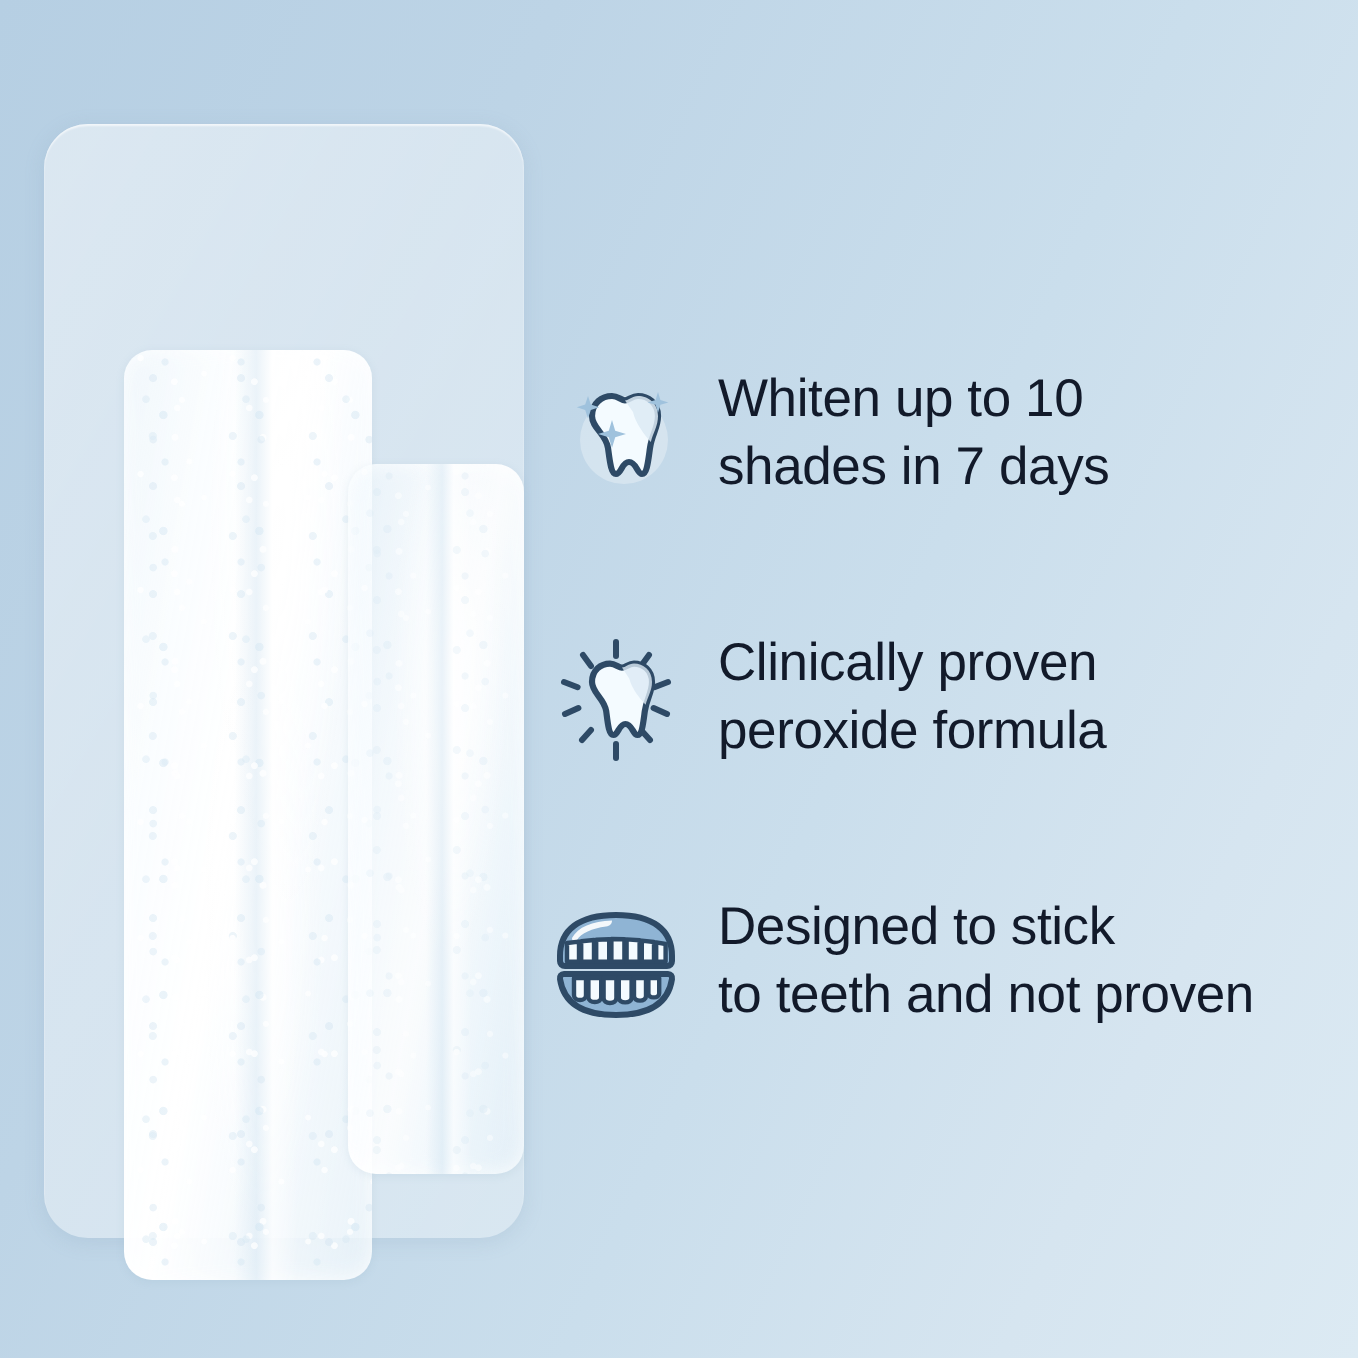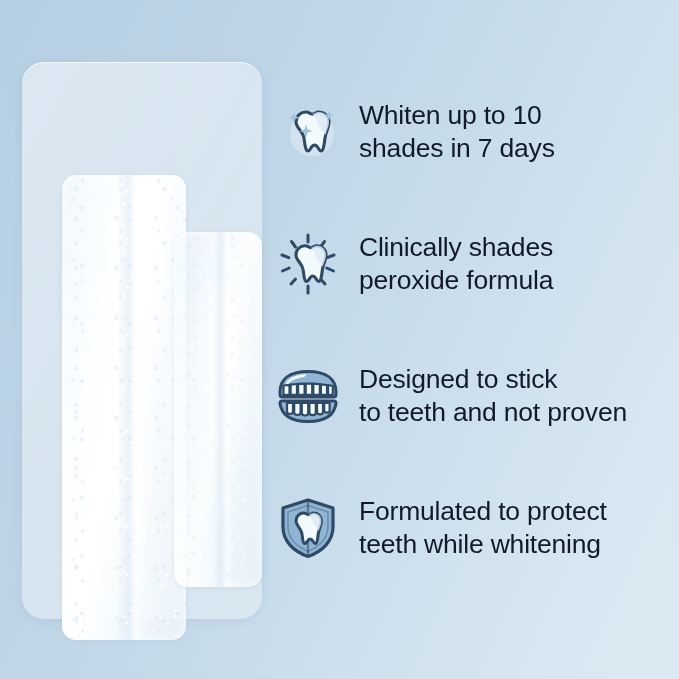--- a/index.html
+++ b/index.html
@@ -134,21 +134,21 @@
     display: flex;
     flex-direction: column;
     justify-content: center;
     gap: 46px;
     padding-right: 14px;
     box-sizing: border-box;
   }
 
   .feature-row {
     display: flex;
-    align-items: flex-start;
+    align-items: flex-end;
     gap: 18px;
     height: 86px;
   }
 
   .feature-icon {
     flex: 0 0 66px;
     width: 66px;
     height: 66px;
     display: flex;
     align-items: center;
@@ -214,21 +214,21 @@
             <line x1="58" y1="23" x2="51.2" y2="25.6"></line>
             <line x1="6.5" y1="39" x2="13.2" y2="36"></line>
             <line x1="57.5" y1="39" x2="50.8" y2="36"></line>
             <line x1="15" y1="52" x2="19.5" y2="47"></line>
             <line x1="49" y1="52" x2="44.5" y2="47"></line>
           </g>
           <path d="M20 23 C20 17 24.5 13.8 29 13.8 C31.8 13.8 33.2 15.8 35 15.8 C36.8 15.8 38.2 13.8 41 13.8 C45.5 13.8 50 17 50 23 C50 28.5 47.3 31.2 46.4 37.6 C45.7 42.8 45.1 49.5 42.7 49.5 C40.5 49.5 40.1 44 36.7 44 C33.5 44 33.1 49.5 30.7 49.5 C28.3 49.5 27.8 42.8 27.1 37.6 C26.2 31.2 20 28.5 20 23 Z" fill="#f4fbff" stroke="#2e4a66" stroke-width="3.1" stroke-linejoin="round"></path>
           <path d="M35 15.8 C36.8 15.8 38.2 13.8 41 13.8 C45.5 13.8 50 17 50 23 C50 27.4 47.9 30.2 46.8 34.4 C43.6 30.8 40 26.4 38.6 21.2 Z" fill="#dceaf5" opacity="0.8"></path>
         </svg>
       </span>
-      <div class="feature-text">Clinically shades
+      <div class="feature-text">Clinically proven
 peroxide formula</div>
     </div>
 
     <div class="feature-row">
       <span class="feature-icon">
         <svg width="66" height="66" viewBox="0 0 66 66" aria-hidden="true">
 
           <path d="M5 29 C5 16 14.5 8.5 33 8.5 C51.5 8.5 61 16 61 29 L61 31.5 C61 33 60 34 58.5 34 L7.5 34 C6 34 5 33 5 31.5 Z" fill="#8fb4d4" stroke="#2e4a66" stroke-width="3" stroke-linejoin="round"></path>
           <path d="M11 20 C14 14.5 21 11.5 31 11.2 C31 13 30 13.8 28 14.2 C21 15.2 15.5 17.5 13.5 21 C12.4 22.6 11 22 11 20 Z" fill="#ffffff" opacity="0.9"></path>
           <g fill="#f4fbff" stroke="#2e4a66" stroke-width="2.2" stroke-linejoin="round">
@@ -249,28 +249,15 @@
             <path d="M34.4 40 L40.8 40 L40.8 49.8 C40.8 51.4 39.4 52.2 37.6 52.2 C35.8 52.2 34.4 51.4 34.4 49.8 Z"></path>
             <path d="M42 40 L48 40 L48 49 C48 50.5 46.7 51.3 45 51.3 C43.3 51.3 42 50.5 42 49 Z"></path>
             <path d="M49.2 40 L54.6 40 L54.6 47.6 C54.6 49 53.4 49.7 51.9 49.7 C50.4 49.7 49.2 49 49.2 47.6 Z"></path>
           </g>
         </svg>
       </span>
       <div class="feature-text">Designed to stick
 to teeth and not proven</div>
     </div>
 
-    <div class="feature-row">
-      <span class="feature-icon">
-        <svg width="64" height="64" viewBox="0 0 64 64" aria-hidden="true">
-          <path d="M32 4 L57 12 L57 31 C57 45 46.5 55.5 32 60.5 C17.5 55.5 7 45 7 31 L7 12 Z" fill="#8fb4d4" stroke="#2e4a66" stroke-width="3.2" stroke-linejoin="round"></path>
-          <path d="M32 4 L32 60.5" stroke="#2e4a66" stroke-width="2.4" opacity="0.55"></path>
-          <path d="M32 9.5 L52 16 L52 30.5 C52 42 43.6 50.6 32 55.2 C20.4 50.6 12 42 12 30.5 L12 16 Z" fill="none" stroke="#2e4a66" stroke-width="1.6" opacity="0.35"></path>
-          <path d="M20 25 C20 19.8 23.8 17 27.6 17 C30 17 31.2 18.7 32.7 18.7 C34.2 18.7 35.4 17 37.8 17 C41.6 17 45.4 19.8 45.4 25 C45.4 29.7 43.1 32 42.3 37.5 C41.7 41.9 41.2 47.6 39.2 47.6 C37.3 47.6 37 42.9 34.1 42.9 C31.4 42.9 31 47.6 29 47.6 C27 47.6 26.5 41.9 25.9 37.5 C25.1 32 20 29.7 20 25 Z" fill="#f4fbff" stroke="#2e4a66" stroke-width="3" stroke-linejoin="round"></path>
-          <path d="M32.7 18.7 C34.2 18.7 35.4 17 37.8 17 C41.6 17 45.4 19.8 45.4 25 C45.4 28.8 43.6 31.2 42.7 34.8 C40 31.7 37 28 35.8 23.5 Z" fill="#dceaf5" opacity="0.8"></path>
-        </svg>
-      </span>
-      <div class="feature-text">Formulated to protect
-teeth while whitening</div>
-    </div>
 
   </div>
 </div>
 
 </body></html>

